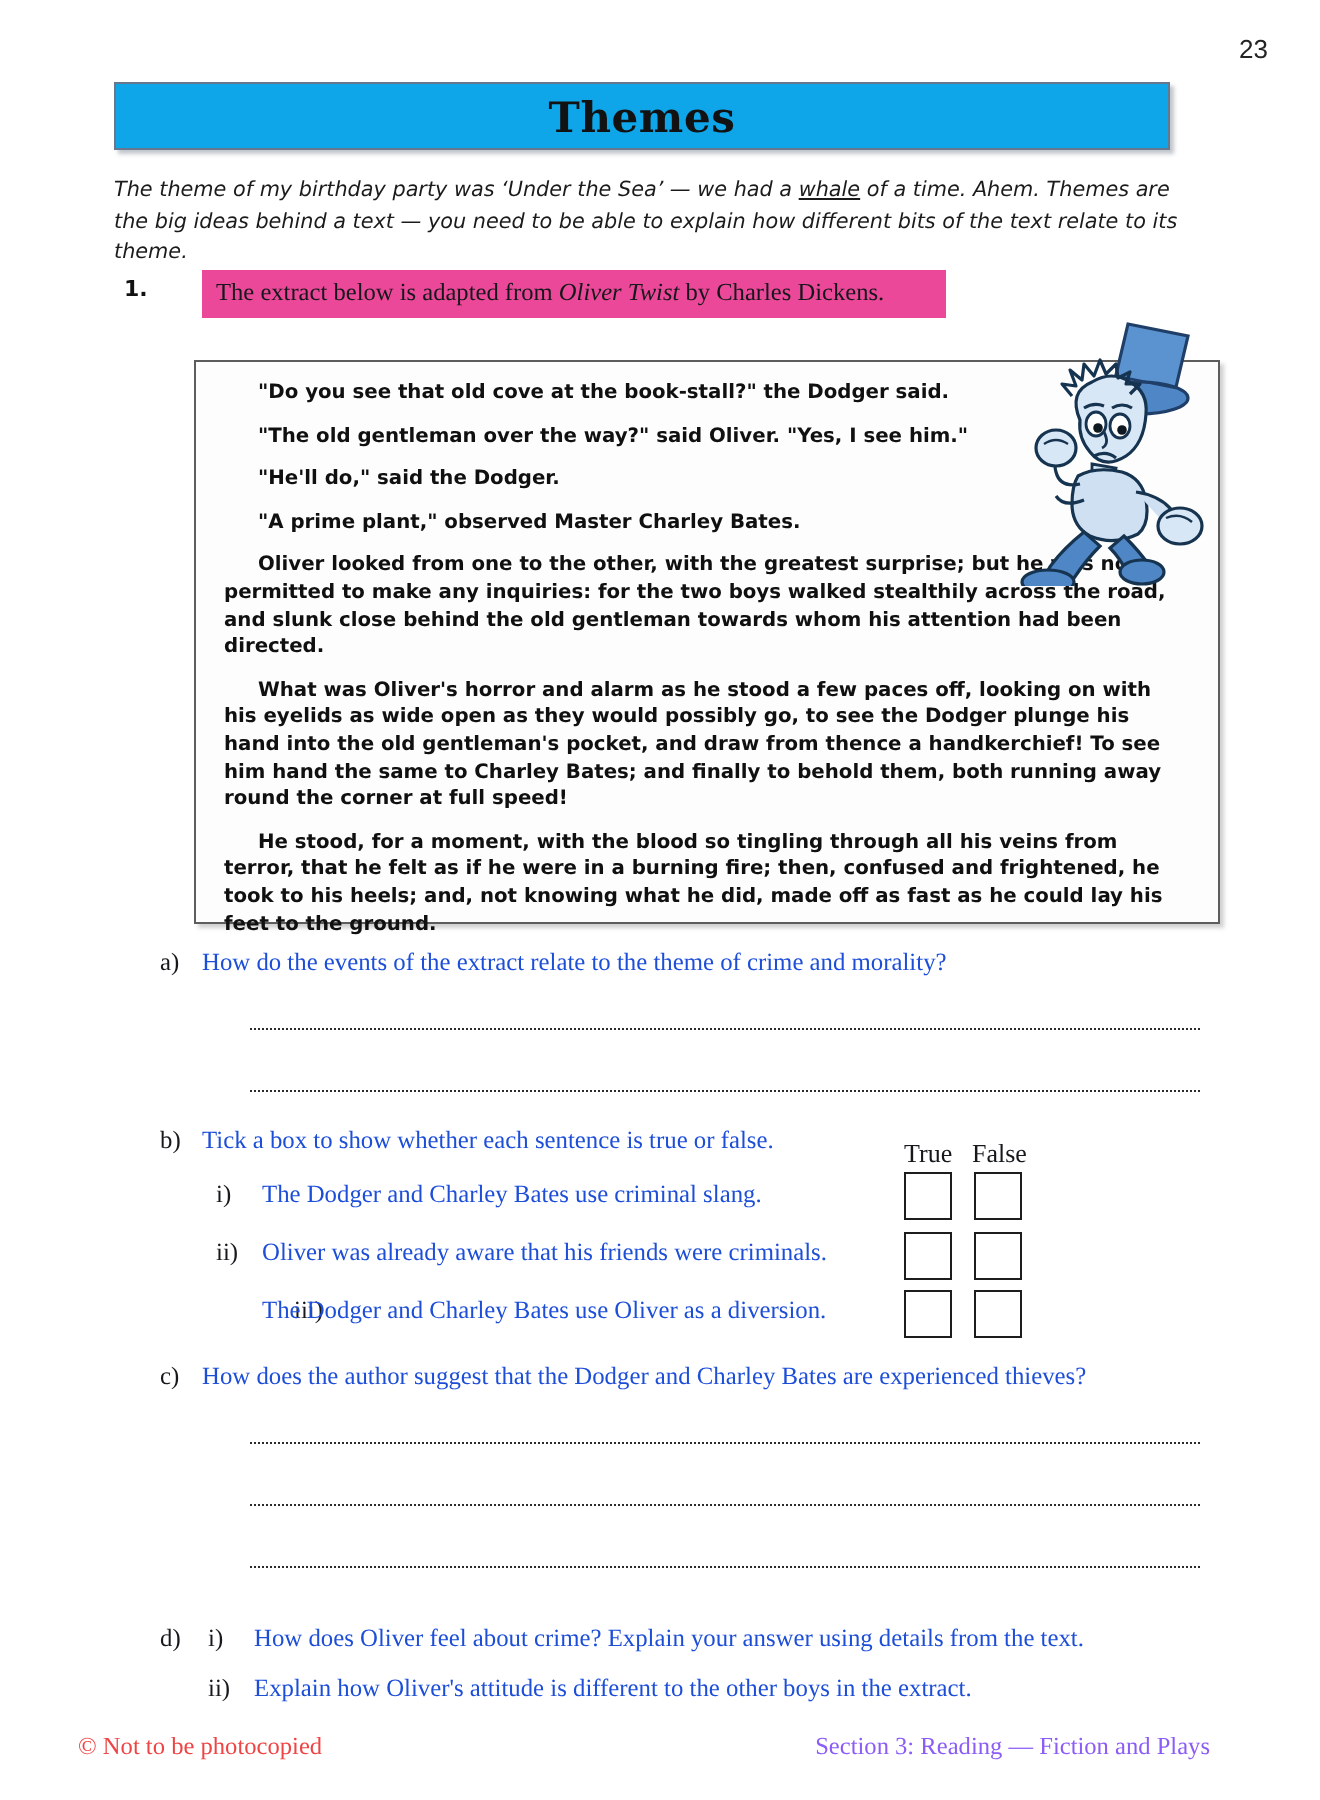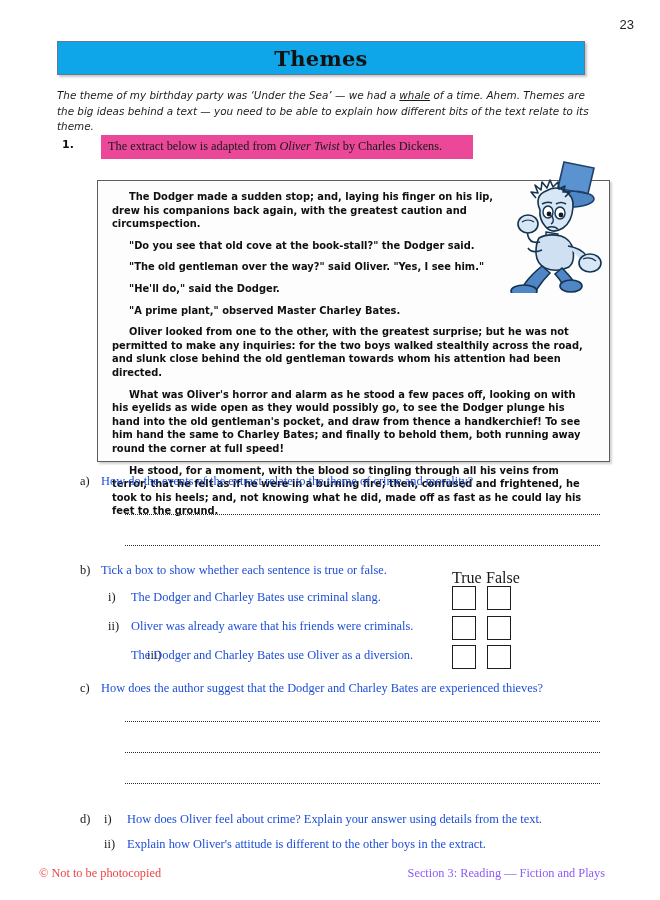--- a/index.html
+++ b/index.html
@@ -144,21 +144,21 @@
     left: 125px;
     width: 475px;
     height: 2px;
     border-bottom: 1.6px dotted #2b2b2b;
   }
 
   
   .tf-head {
     position: absolute;
     font-family: "Liberation Serif", serif;
-    font-size: 16px;
+    font-size: 13px;
     color: #16181b;
   }
   .tf-box {
     position: absolute;
     width: 24px;
     height: 24px;
     border: 1px solid #1d1d1d;
     background: #ffffff;
   }
 
@@ -192,21 +192,20 @@
 <div id="intro-blurb"><span>The theme of my birthday party was ‘Under the Sea’ — we had a </span><span class="u">whale</span><span> of a time.  Ahem.  Themes are the big ideas behind a text — you need to be able to explain how different bits of the text relate to its theme.</span></div>
 
 <div id="q1-number">1.</div>
 
 <div id="q1-intro-box">
   <div><span>The extract below is adapted from </span><em>Oliver Twist</em><span> by Charles Dickens.</span></div>
 </div>
 
 <div id="extract-box">
   <div id="extract-text">
-    <p class="ind narrow">The Dodger made a sudden stop; and, laying his finger on his lip, drew his companions back again, with the greatest caution and circumspection.</p>
     <p class="ind narrow">"Do you see that old cove at the book-stall?" the Dodger said.</p>
     <p class="ind narrow">"The old gentleman over the way?" said Oliver.  "Yes, I see him."</p>
     <p class="ind narrow">"He'll do," said the Dodger.</p>
     <p class="ind narrow">"A prime plant," observed Master Charley Bates.</p>
     <p class="ind">Oliver looked from one to the other, with the greatest surprise; but he was not permitted to make any inquiries: for the two boys walked stealthily across the road, and slunk close behind the old gentleman towards whom his attention had been directed.</p>
     <p class="ind">What was Oliver's horror and alarm as he stood a few paces off, looking on with his eyelids as wide open as they would possibly go, to see the Dodger plunge his hand into the old gentleman's pocket, and draw from thence a handkerchief!  To see him hand the same to Charley Bates; and finally to behold them, both running away round the corner at full speed!</p>
     <p class="ind">He stood, for a moment, with the blood so tingling through all his veins from terror, that he felt as if he were in a burning fire; then, confused and frightened, he took to his heels; and, not knowing what he did, made off as fast as he could lay his feet to the ground.</p>
   </div>
 </div>
 

